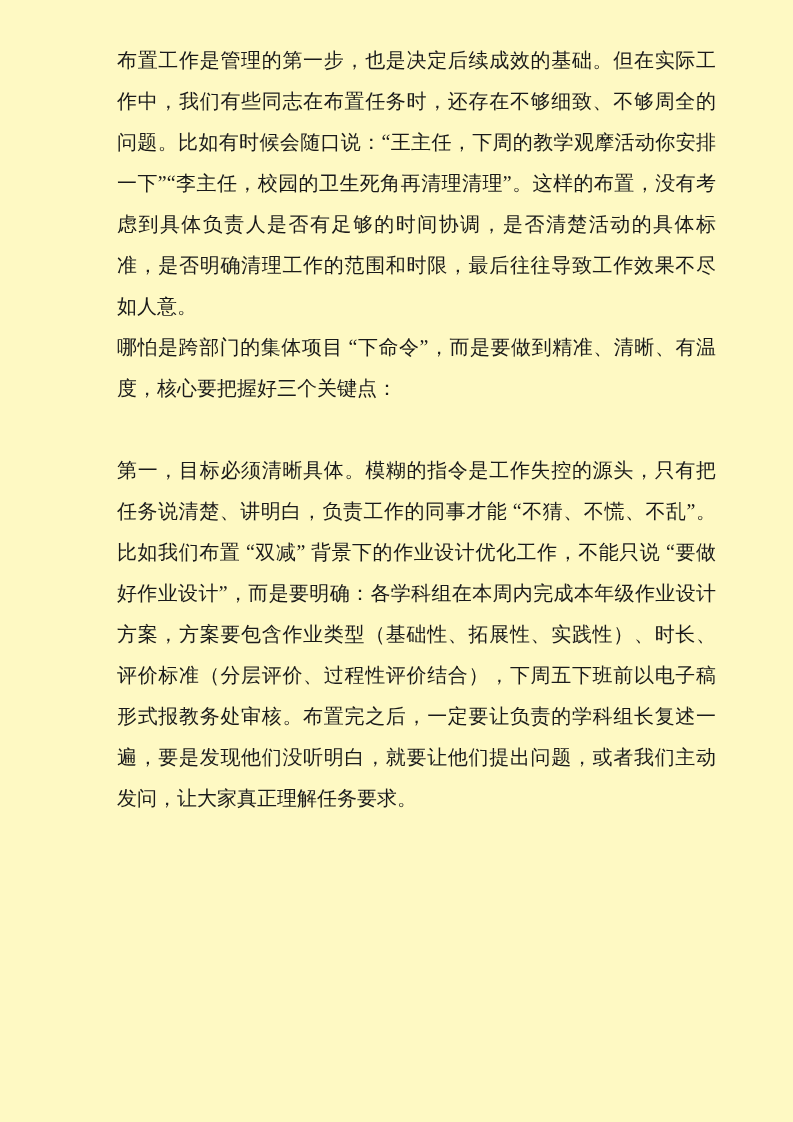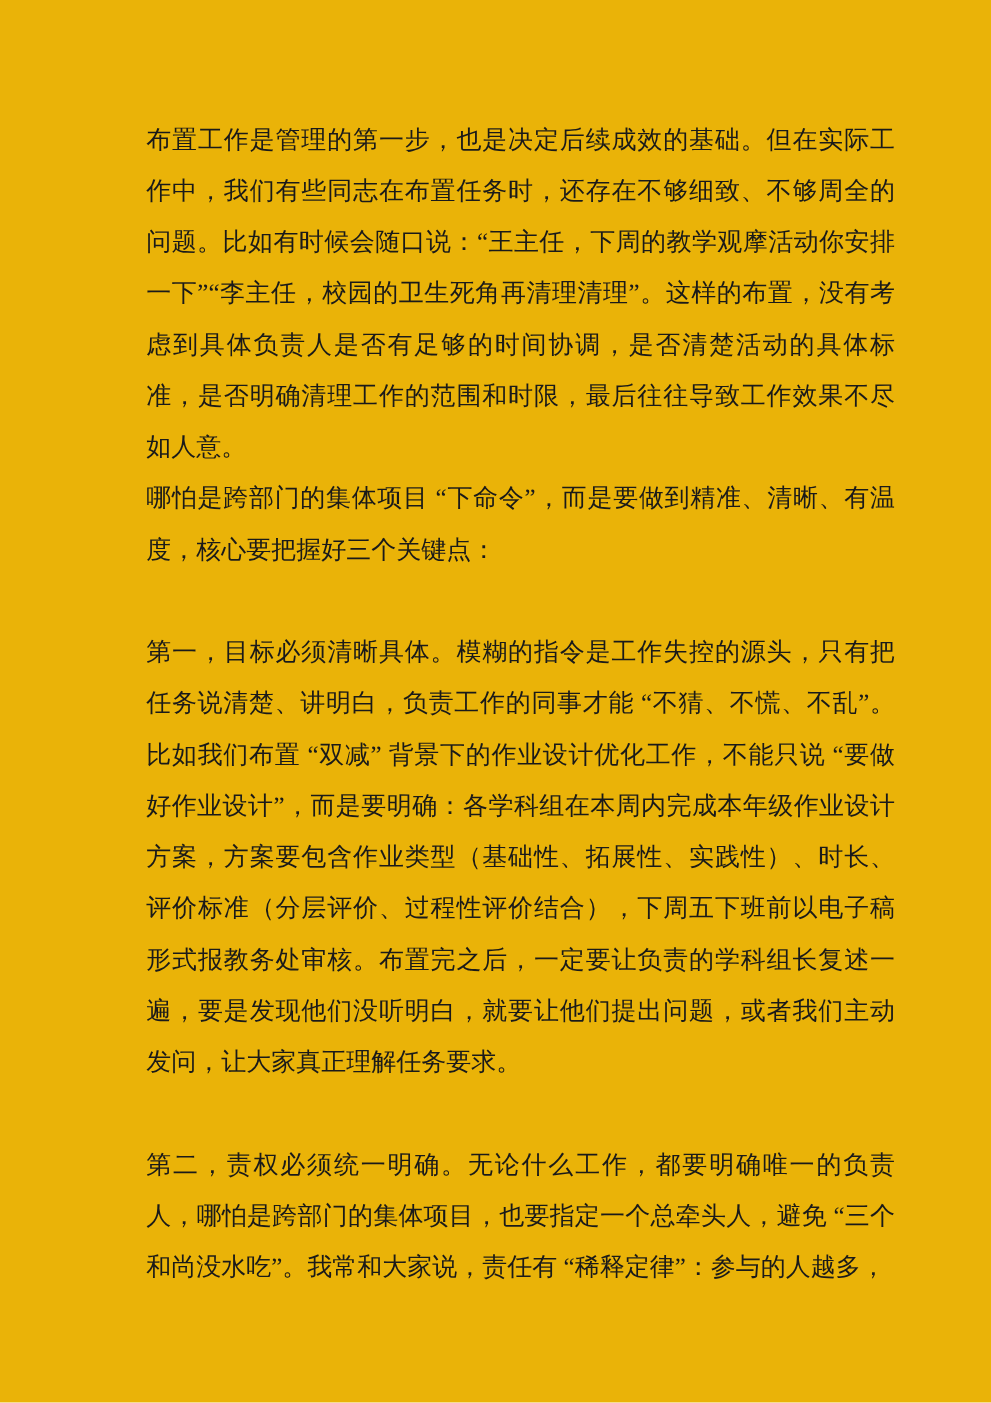--- a/index.html
+++ b/index.html
@@ -4,24 +4,24 @@
 <style>
   html, body {
     margin: 0;
     padding: 0;
     background: #ffffff;
   }
   .page {
     position: relative;
     width: 793px;
     height: 1122px;
-    background: #eab308;
+    background: #fef9c3;
     overflow: hidden;
     box-sizing: border-box;
-    padding: 92px 77px 0 117px;
+    padding: 40px 77px 0 117px;
   }
   .doc-body {
     width: 599px;
   }
   p.doc-paragraph {
     margin: 0;
     padding: 0;
     font-family: "Liberation Serif", "DejaVu Serif", serif;
     font-size: 20px;
     line-height: 41px;
@@ -36,15 +36,14 @@
   }
 </style>
 </head>
 <body>
 
 <div class="page">
   <div class="doc-body">
     <p class="doc-paragraph">布置工作是管理的第一步，也是决定后续成效的基础。但在实际工作中，我们有些同志在布置任务时，还存在不够细致、不够周全的问题。比如有时候会随口说：“王主任，下周的教学观摩活动你安排一下”“李主任，校园的卫生死角再清理清理”。这样的布置，没有考虑到具体负责人是否有足够的时间协调，是否清楚活动的具体标准，是否明确清理工作的范围和时限，最后往往导致工作效果不尽如人意。</p>
     <p class="doc-paragraph">哪怕是跨部门的集体项目 “下命令”，而是要做到精准、清晰、有温度，核心要把握好三个关键点：</p>
     <p class="doc-paragraph gap-before">第一，目标必须清晰具体。模糊的指令是工作失控的源头，只有把任务说清楚、讲明白，负责工作的同事才能 “不猜、不慌、不乱”。比如我们布置 “双减” 背景下的作业设计优化工作，不能只说 “要做好作业设计”，而是要明确：各学科组在本周内完成本年级作业设计方案，方案要包含作业类型（基础性、拓展性、实践性）、时长、评价标准（分层评价、过程性评价结合），下周五下班前以电子稿形式报教务处审核。布置完之后，一定要让负责的学科组长复述一遍，要是发现他们没听明白，就要让他们提出问题，或者我们主动发问，让大家真正理解任务要求。</p>
-    <p class="doc-paragraph gap-before">第二，责权必须统一明确。无论什么工作，都要明确唯一的负责人，哪怕是跨部门的集体项目，也要指定一个总牵头人，避免 “三个和尚没水吃”。我常和大家说，责任有 “稀释定律”：参与的人越多，</p>
   </div>
 </div>
 
 </body></html>

